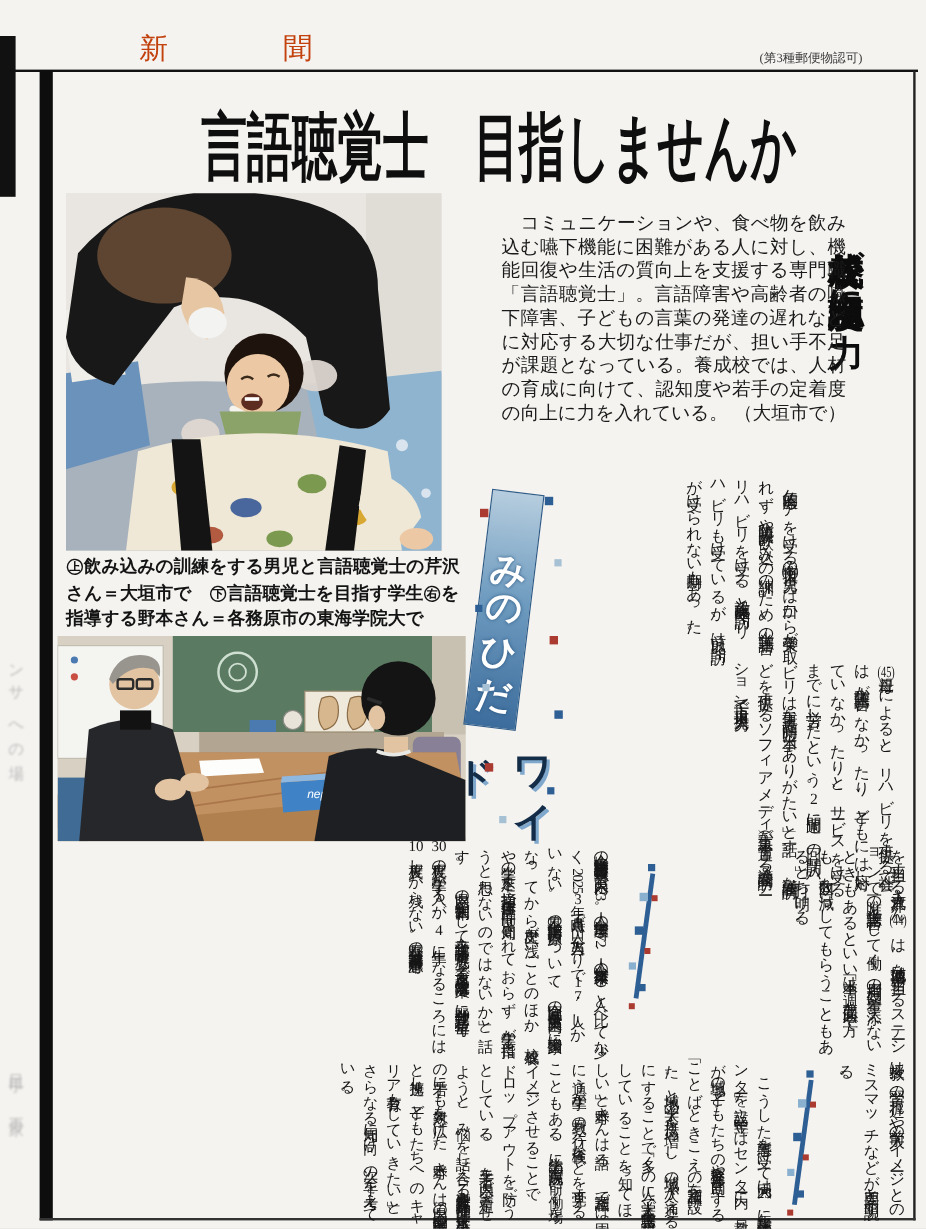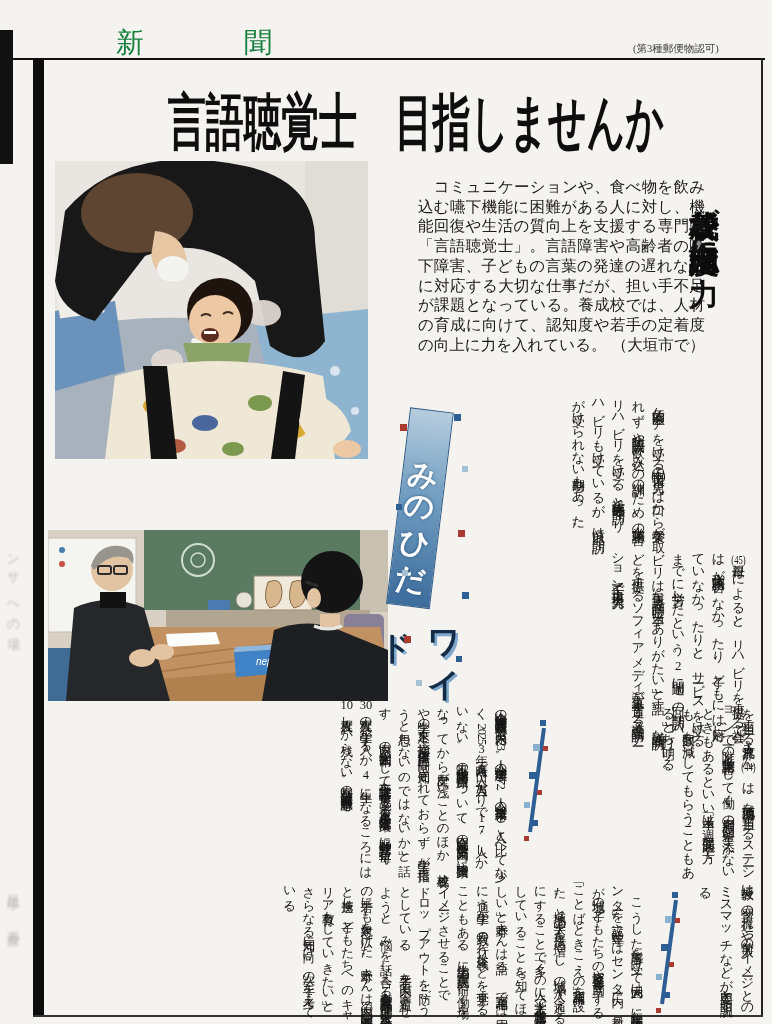--- a/index.html
+++ b/index.html
@@ -1,20 +1,20 @@
 <!DOCTYPE html>
 <html lang="ja"><head>
 <meta charset="utf-8">
 <style>
   html,body{margin:0;padding:0;background:#dddbd6;}
   .page{position:relative;width:772px;height:1024px;background:#f4f3f0;overflow:hidden;
         font-family:"Liberation Serif","DejaVu Serif",serif;color:#1c1c1c;}
   
-  .masthead{position:absolute;left:116px;top:24px;font-size:28px;letter-spacing:36px;
-            color:#15803d;font-family:"Liberation Serif","DejaVu Serif",serif;}
+  .masthead{position:absolute;left:116px;top:24px;font-size:24px;letter-spacing:36px;
+            color:#c2410c;font-family:"Liberation Serif","DejaVu Serif",serif;}
   .postal{position:absolute;left:633px;top:42px;font-size:10.5px;color:#3a3a3a;font-family:Liberation Serif, serif;}
   .mast-bar{position:absolute;left:0;top:30px;width:13px;height:134px;background:#111;}
   
   .frame-top{position:absolute;left:8px;top:58px;width:757px;height:2px;background:#111;}
   .frame-left{position:absolute;left:33px;top:59px;width:11px;height:958px;background:#0d0d0d;}
   .frame-right{position:absolute;left:761px;top:59px;width:2px;height:958px;background:#222;}
   .frame-bottom{position:absolute;left:33px;top:1015px;width:730px;height:2px;background:#333;}
   
   .headline{position:absolute;left:168px;top:82px;width:500px;height:78px;white-space:nowrap;
             font-size:61px;font-weight:bold;transform:scaleX(.62);transform-origin:left center;
@@ -123,20 +123,21 @@
         <ellipse cx="240" cy="270" rx="11" ry="7" fill="#d9a832"></ellipse>
       <ellipse cx="120" cy="285" rx="11" ry="7" fill="#b25b41"></ellipse>
         <ellipse cx="178" cy="288" rx="11" ry="7" fill="#7c9a4f"></ellipse>
       <path d="M88,205 L112,205 L122,298 L96,298 Z" fill="#141414"></path>
       <path d="M228,210 L250,214 L240,298 L216,298 Z" fill="#141414"></path>
       <path d="M250,230 Q290,240 296,270 L280,292 Q250,280 244,260 Z" fill="#efe8d6"></path>
       <ellipse cx="292" cy="288" rx="14" ry="9" fill="#ecc9a4"></ellipse>
     </svg>
   </div>
 
+  <div class="caption">㊤飲み込みの訓練をする男児と言語聴覚士の芹沢さん＝大垣市で　㊦言語聴覚士を目指す学生㊨を指導する野本さん＝各務原市の東海学院大で</div>
 
   <div class="photo2">
     <svg width="340" height="171" viewBox="0 0 340 171">
       <rect width="340" height="171" fill="#d8d1c3"></rect>
       <rect x="0" y="8" width="88" height="94" fill="#f4f4f1" stroke="#c2beb2"></rect>
       <circle cx="14" cy="20" r="3" fill="#4a7ab0"></circle>
         <circle cx="14" cy="34" r="3" fill="#c94f43"></circle>
       <rect x="96" y="0" width="218" height="80" fill="#5a7a62"></rect>
       <circle cx="150" cy="30" r="16" fill="none" stroke="#cfe0d2" stroke-width="2"></circle>
       <circle cx="150" cy="30" r="7" fill="none" stroke="#cfe0d2" stroke-width="1.5"></circle>

